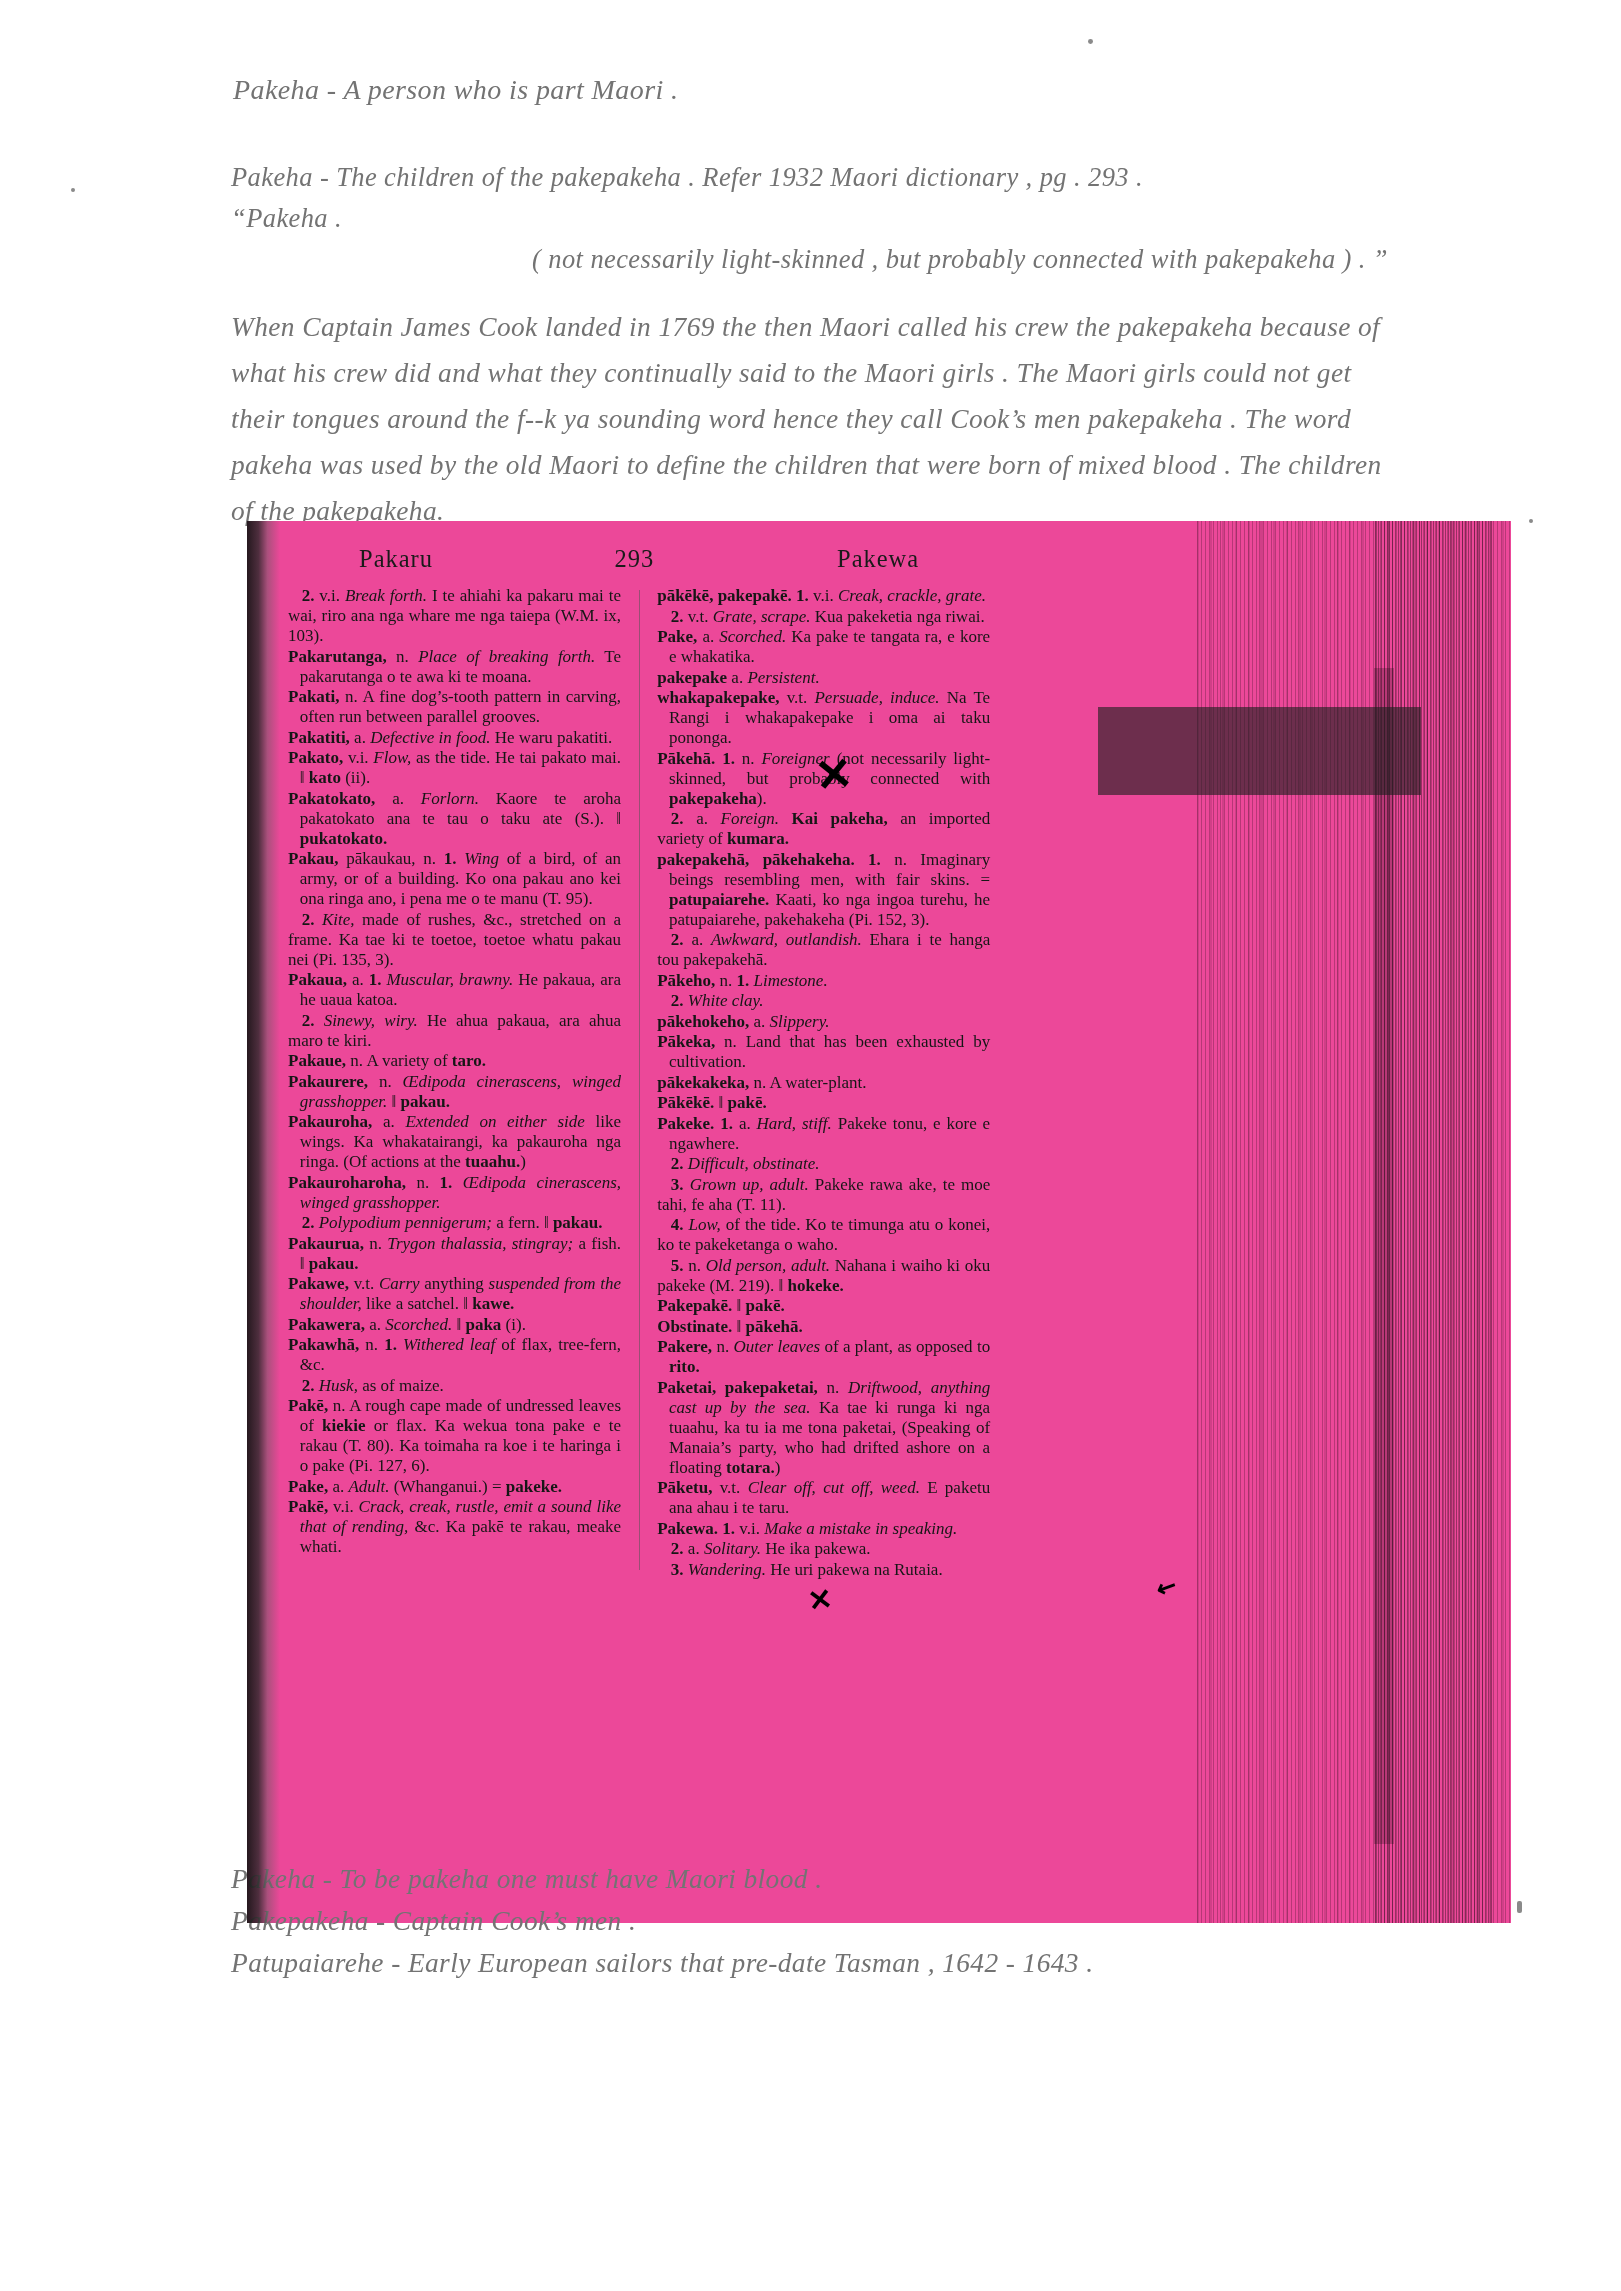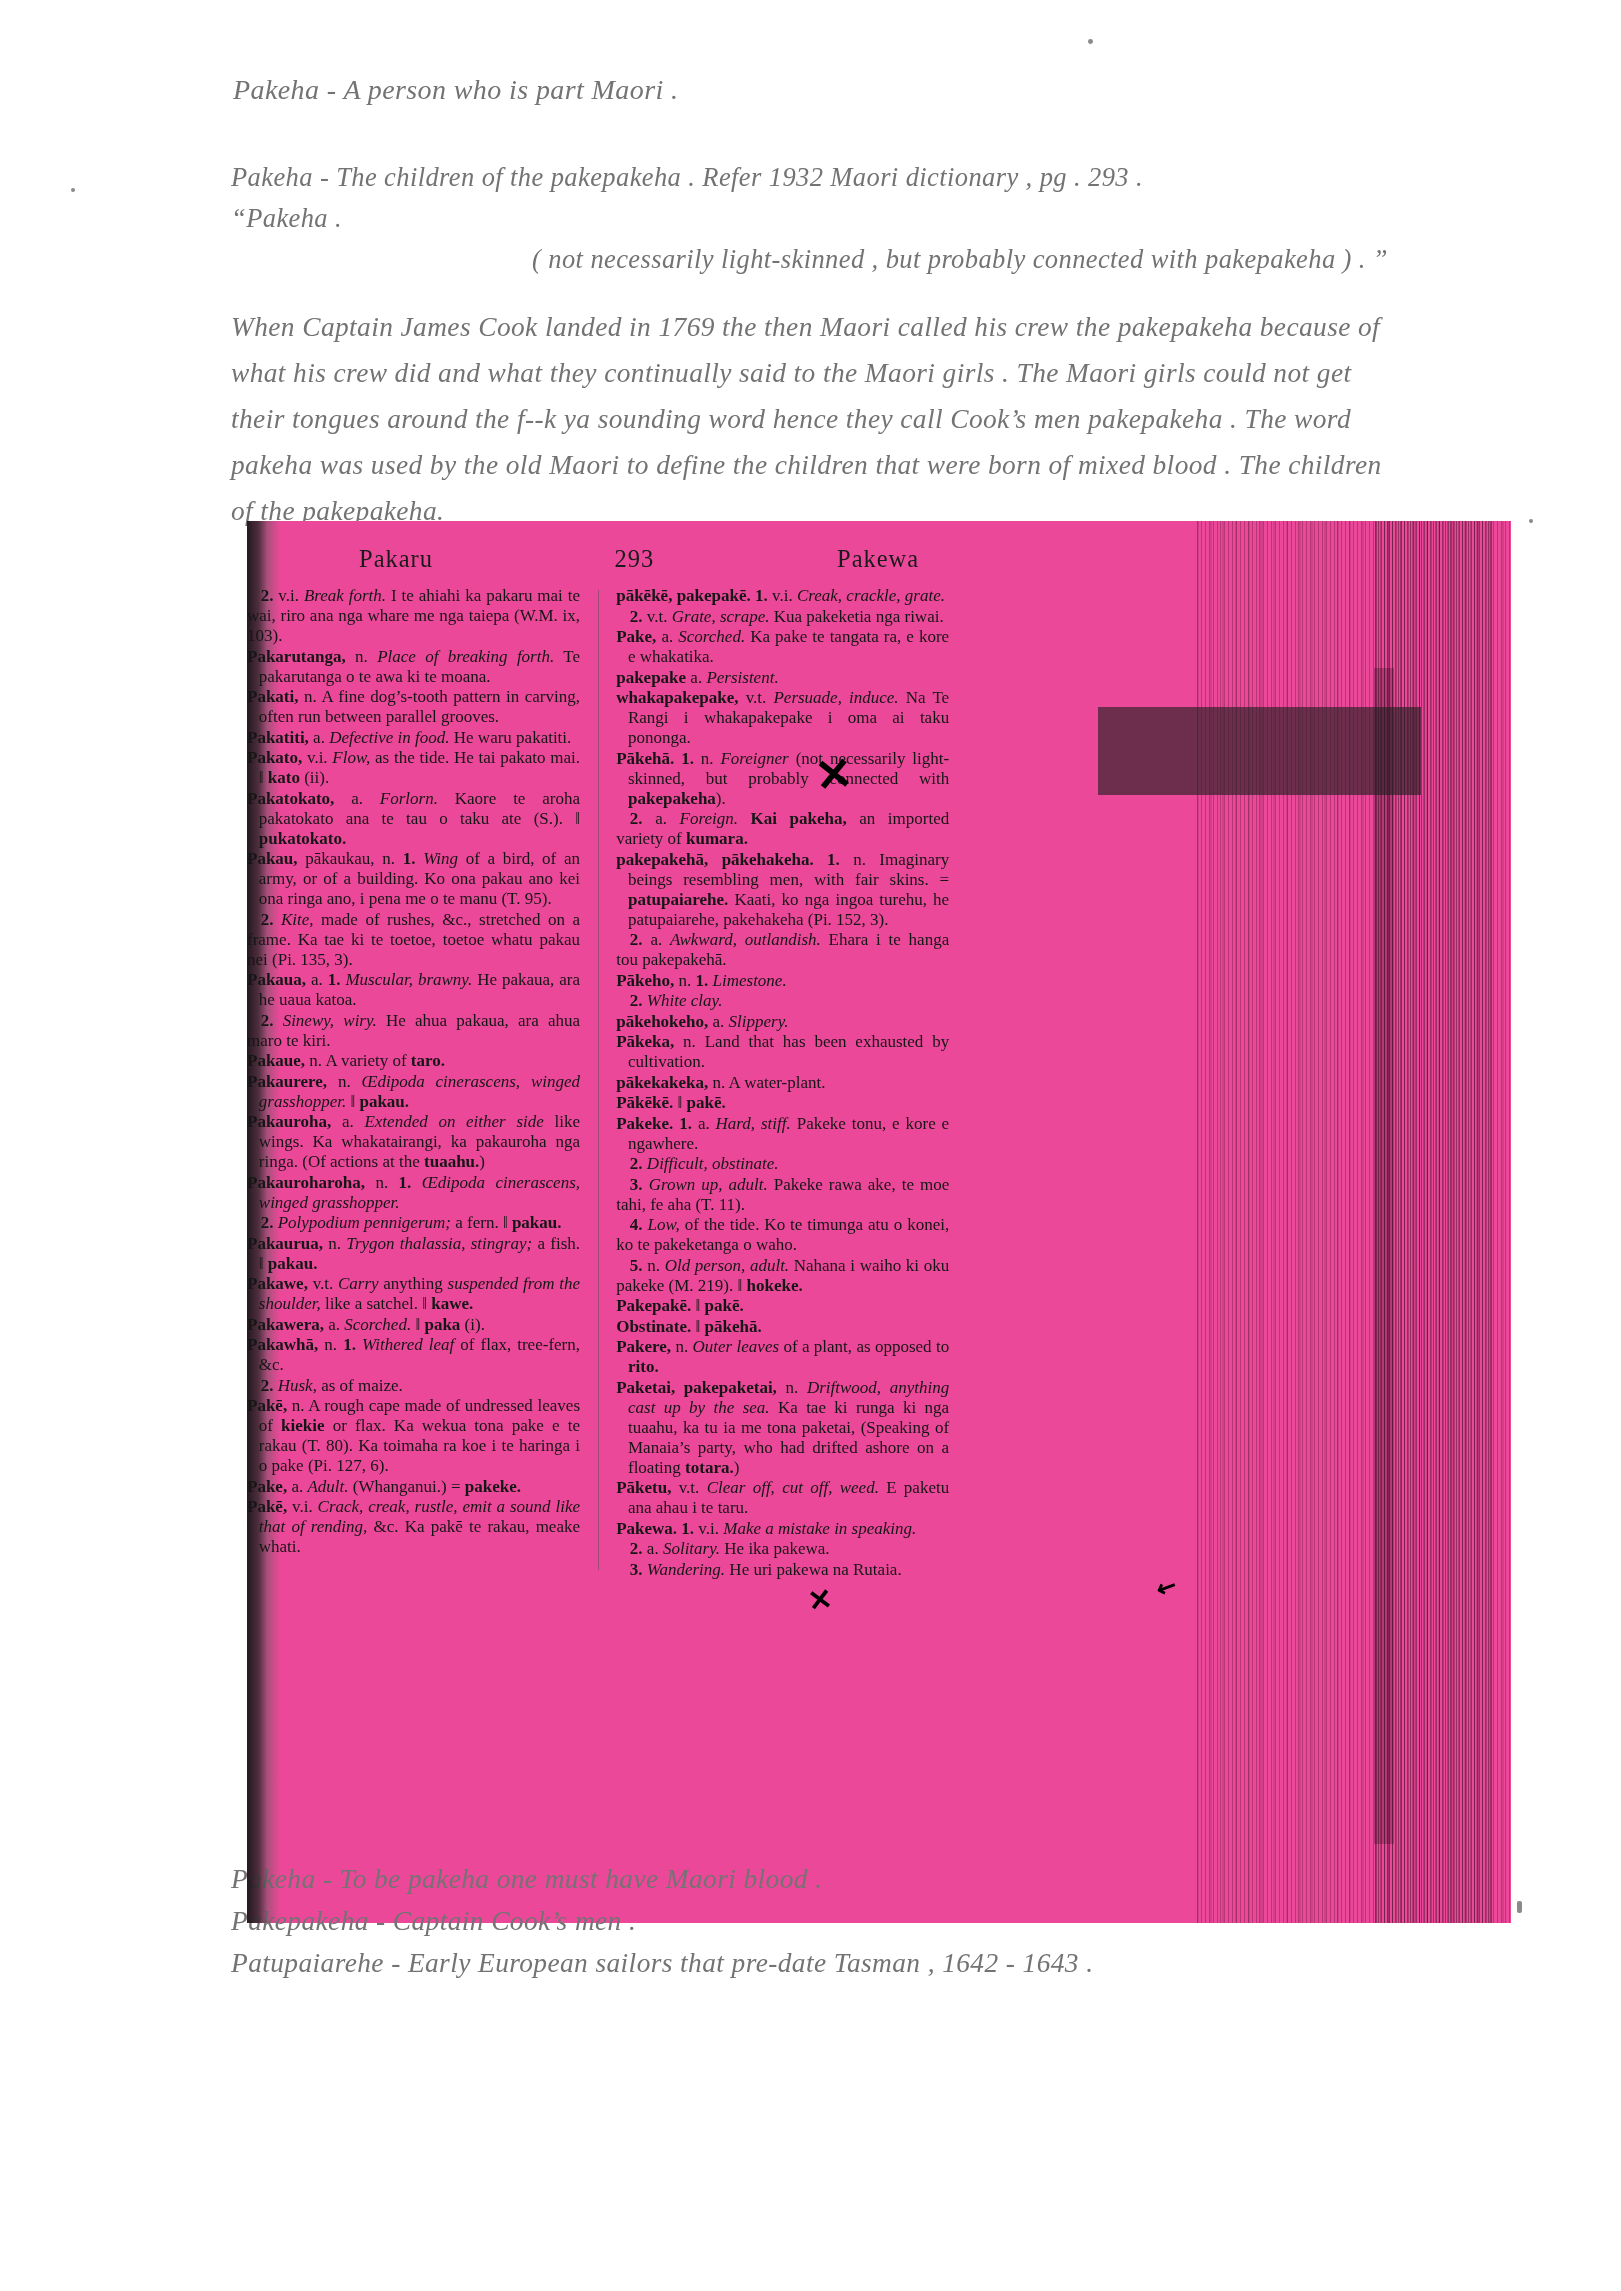--- a/index.html
+++ b/index.html
@@ -142,20 +142,21 @@
     letter-spacing: 1px;
   }
   .scan-header .hdr-left { width: 245px; text-align: left; padding-left: 59px; }
   .scan-header .hdr-page { width: 108px; text-align: center; }
   .scan-header .hdr-right { width: 255px; text-align: right; padding-right: 7.8px; }
 
   .columns {
     position: relative;
     z-index: 6;
     display: flex;
+    margin-left: 41px;
     width: 774px;
     font-size: 17px;
     line-height: 20px;
   }
   .col {
     width: 333px;
     font-family: "Liberation Serif", serif;
     color: #161616;
   }
   .col-left { padding-right: 17.6px; }

